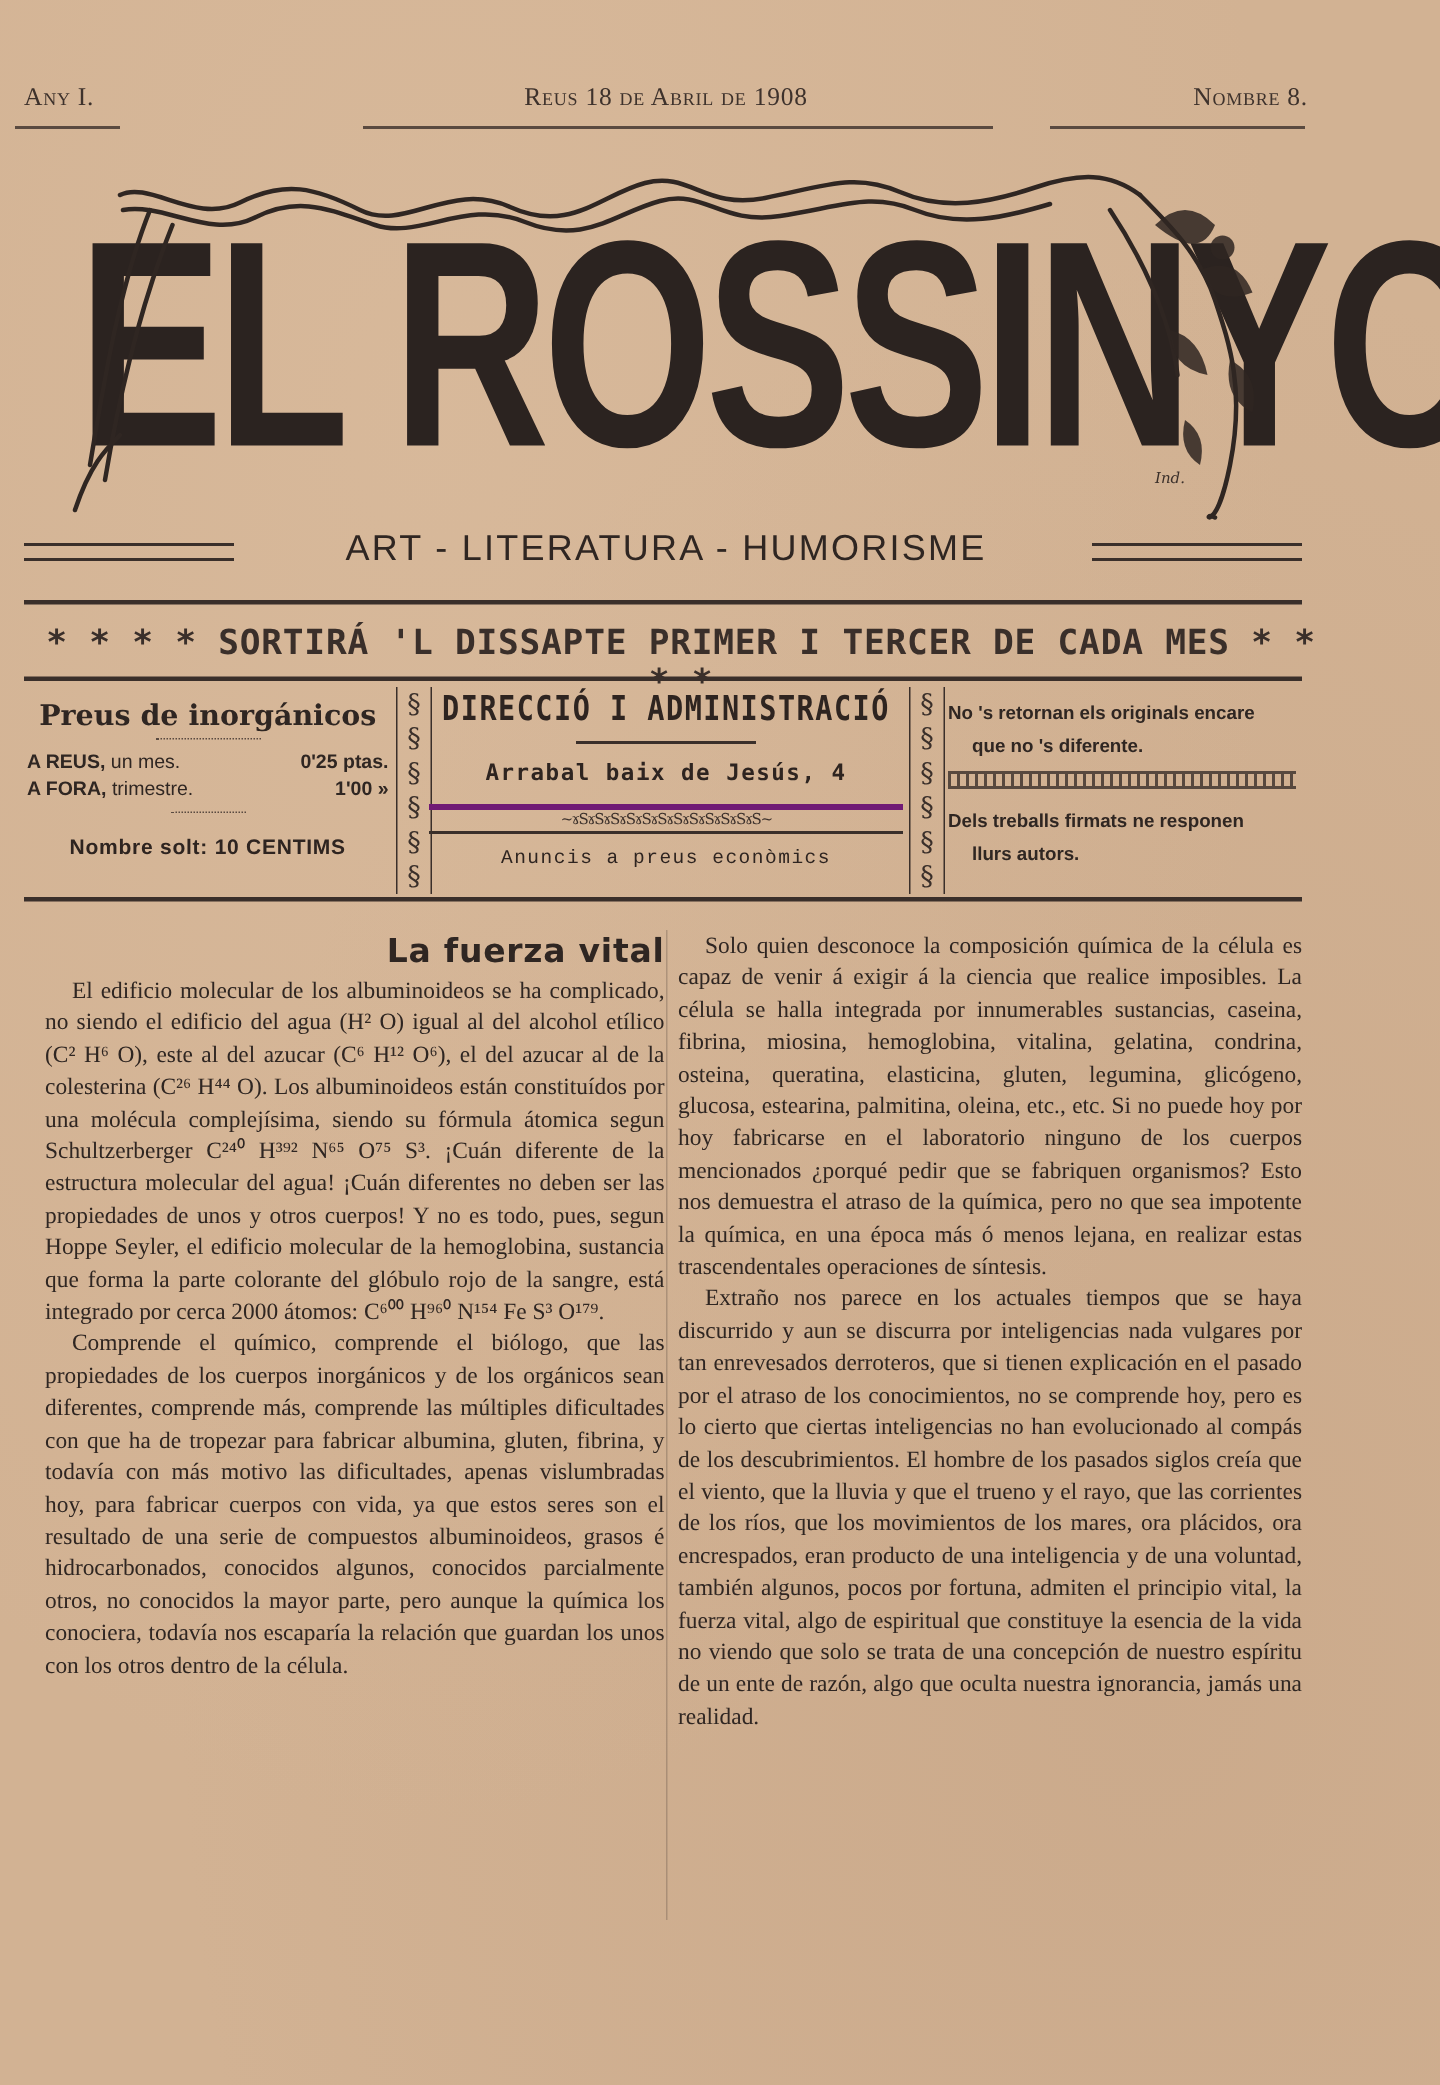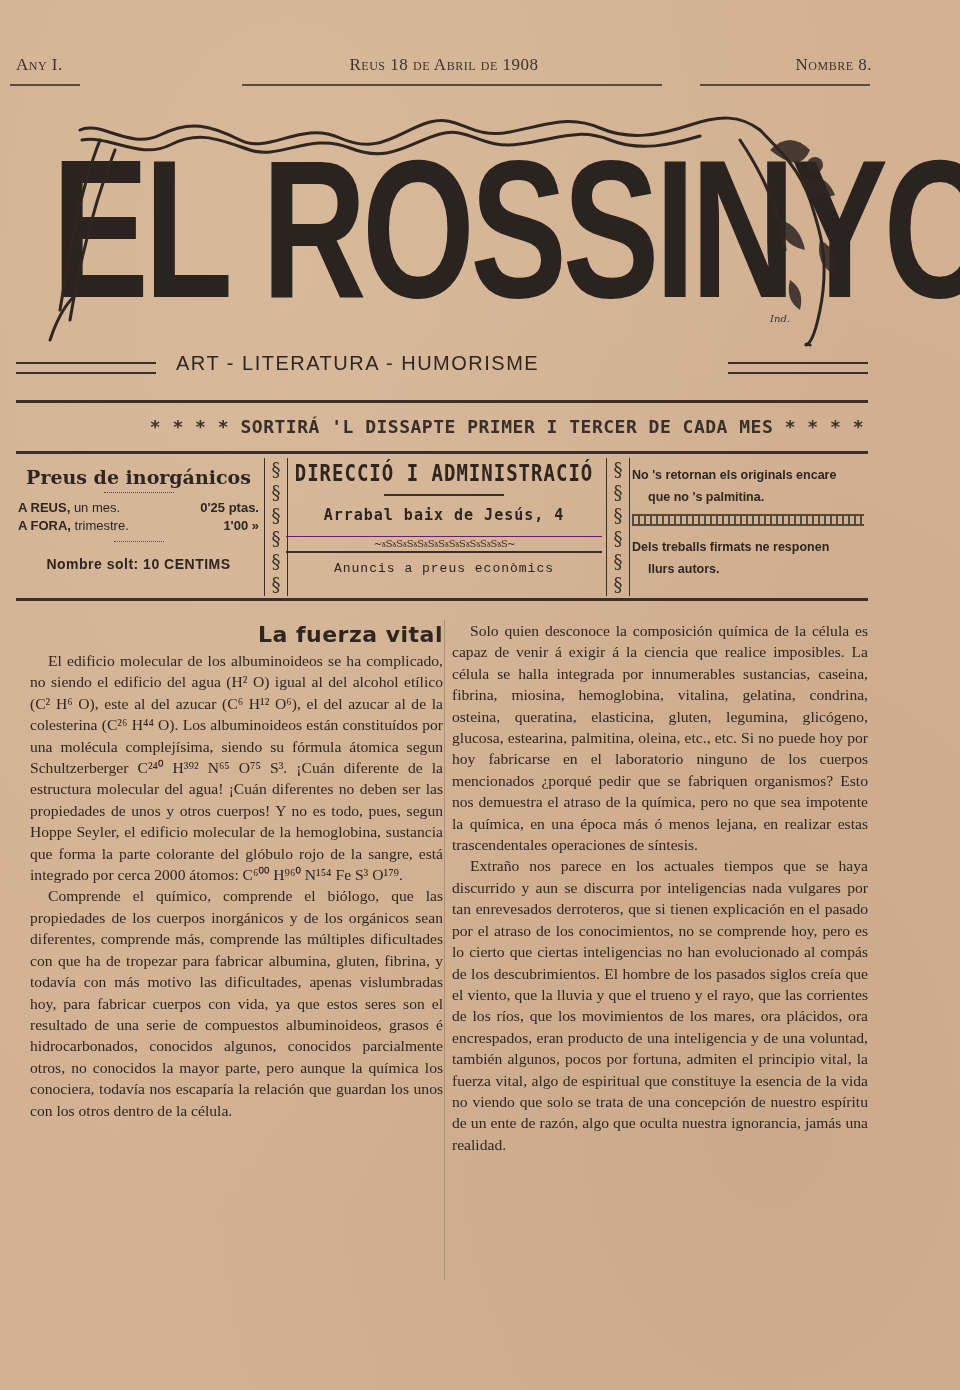--- a/index.html
+++ b/index.html
@@ -44,30 +44,30 @@
 
   
   .subtitle-row {
     position: absolute; top: 352px; left: 16px; width: 852px; height: 32px;
   }
   .subtitle-row .dbl {
     position: absolute; top: 10px; height: 8px;
     border-top: 2px solid #3a2f2a; border-bottom: 2px solid #3a2f2a;
   }
   .subtitle {
-    position: absolute; left: 160px; right: 156px; top: 0; 
-    font-family: "Liberation Sans", sans-serif; font-size: 20px; letter-spacing: 1.5px;
+    position: absolute; left: 160px; right: 156px; top: 0; text-align: center;
+    font-family: "Liberation Sans", sans-serif; font-size: 24px; letter-spacing: 1.5px;
     color: #2f2622;
   }
   .rule-thick {
     position: absolute; left: 16px; width: 852px; height: 3px; background: #3a2f2a;
   }
   .schedule {
-    position: absolute; top: 416px; left: 12px; width: 852px; text-align: right;
-    font-family: "DejaVu Sans Mono", monospace; font-size: 18px; font-weight: bold;
+    position: absolute; top: 416px; left: 28px; width: 852px; text-align: center;
+    font-family: "DejaVu Sans Mono", monospace; font-size: 23px; font-weight: bold;
     color: #3a2f2a; letter-spacing: 0.5px;
   }
 
   
   .infobox {
     position: absolute; top: 454px; left: 16px; width: 852px; height: 144px;
   }
   .col { position: absolute; top: 0; height: 144px; }
   .col1 { left: 0; width: 245px; text-align: center; }
   .col2 { left: 270px; width: 316px; text-align: center; }
@@ -94,21 +94,21 @@
     font-family: "Liberation Sans", sans-serif; font-weight: bold; font-size: 14px; margin-top: 14px;
     letter-spacing: 0.5px;
   }
   .h-dir {
     font-family: "DejaVu Sans Mono", monospace; font-weight: bold; font-size: 19px; margin-top: 8px;
     letter-spacing: 1px; transform: scaleY(1.2);
   }
   .short-rule { width: 120px; margin: 10px auto 10px; border-top: 2px solid #3a2f2a; }
   .addr { font-family: "DejaVu Sans Mono", monospace; font-size: 15px; font-weight: bold; letter-spacing: 1px; }
   .scroll-band {
-    margin: 12px 0 8px; height: 14px; border-top: 1px solid #701a75; border-bottom: 2px solid #3a2f2a;
+    margin: 12px 0 8px; height: 14px; border-top: 4px solid #701a75; border-bottom: 2px solid #3a2f2a;
     font-size: 10px; line-height: 14px; overflow: hidden; letter-spacing: -1px; color: #3a2f2a;
   }
   .anuncis { font-family: Liberation Mono, monospace; font-size: 13px; letter-spacing: 1px; }
   .note {
     font-family: "Liberation Sans", sans-serif; font-weight: bold; font-size: 12.5px; line-height: 22px;
     color: #2f2622; margin-top: 10px; padding-left: 4px;
   }
   .note .indent { padding-left: 16px; display: block; }
   .wave-rule {
     margin: 6px 4px 10px; height: 8px; border-top: 2px solid #3a2f2a; border-bottom: 2px solid #3a2f2a;
@@ -201,21 +201,21 @@
     <div class="addr">Arrabal baix de Jesús, 4</div>
     <div class="scroll-band">~ɤSɤSɤSɤSɤSɤSɤSɤSɤSɤSɤSɤS~</div>
     <div class="anuncis">Anuncis a preus econòmics</div>
   </div>
 
   <div class="ornament orn2">§<br>§<br>§<br>§<br>§<br>§</div>
 
   <div class="col col3">
     <div class="note">
       <span>No 's retornan els originals encare</span>
-      <span class="indent">que no 's palmitina.</span>
+      <span class="indent">que no 's diferente.</span>
     </div>
     <div class="wave-rule"></div>
     <div class="note" style="margin-top:0">
       <span>Dels treballs firmats ne responen</span>
       <span class="indent">llurs autors.</span>
     </div>
   </div>
 </div>
 <div class="rule-thick" style="top:598px;"></div>
 

